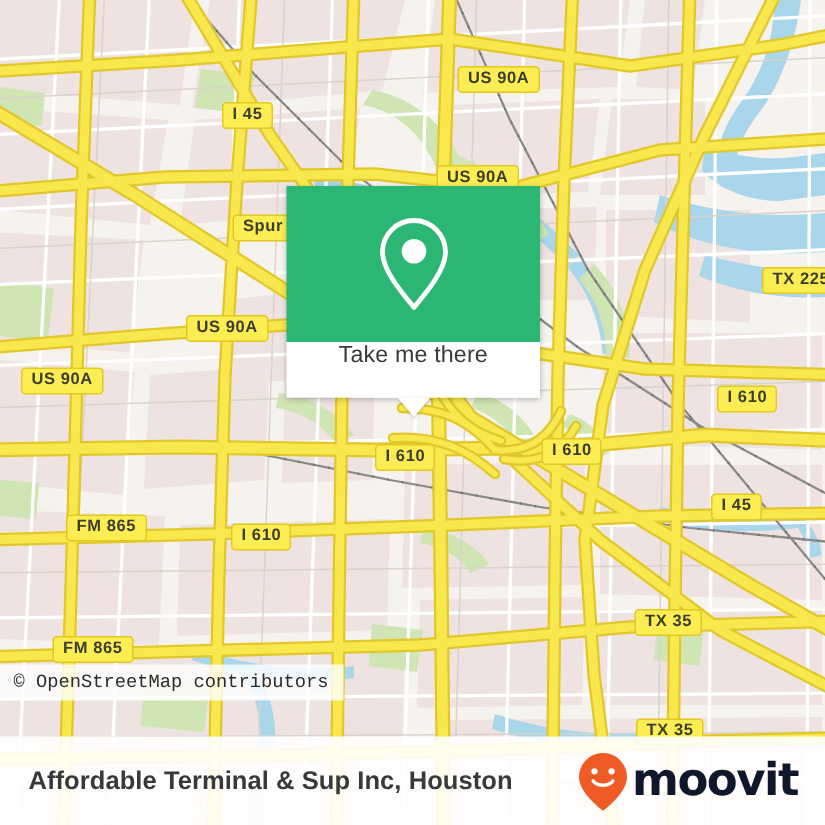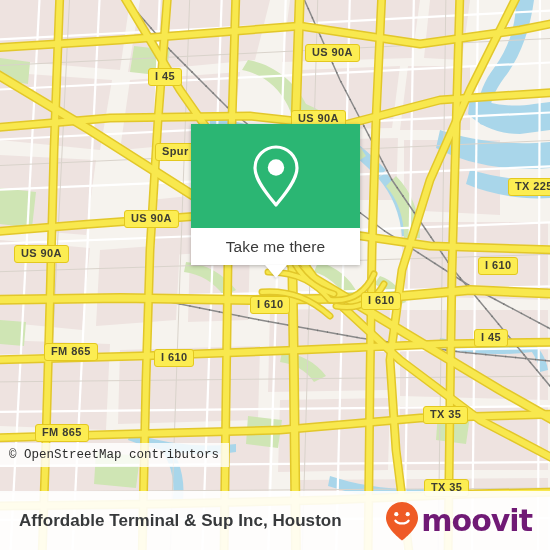--- a/index.html
+++ b/index.html
@@ -65,21 +65,20 @@
     align-items: center;
     justify-content: center;
     box-sizing: border-box;
   }
   #callout-bottom {
     position: relative;
     width: 100%;
     height: 37px;
     background: #ffffff;
     display: flex;
-    align-items: center;
     justify-content: center;
     box-sizing: border-box;
   }
   #callout-label {
     font-family: "Liberation Sans", sans-serif;
     font-size: 15.5px;
     color: #3a3a3a;
     letter-spacing: 0.1px;
   }
   #callout-pointer {
@@ -135,21 +134,21 @@
   }
   #moovit-logo {
     display: flex;
     align-items: center;
     gap: 2px;
   }
   #moovit-wordmark {
     font-family: "DejaVu Sans", sans-serif;
     font-size: 30px;
     font-weight: bold;
-    color: #701a75;
+    color: #0f172a;
     letter-spacing: -1.0px;
     line-height: 30px;
   }
 </style>
 </head>
 <body>
 
 <div id="app">
 
   <div id="map">

